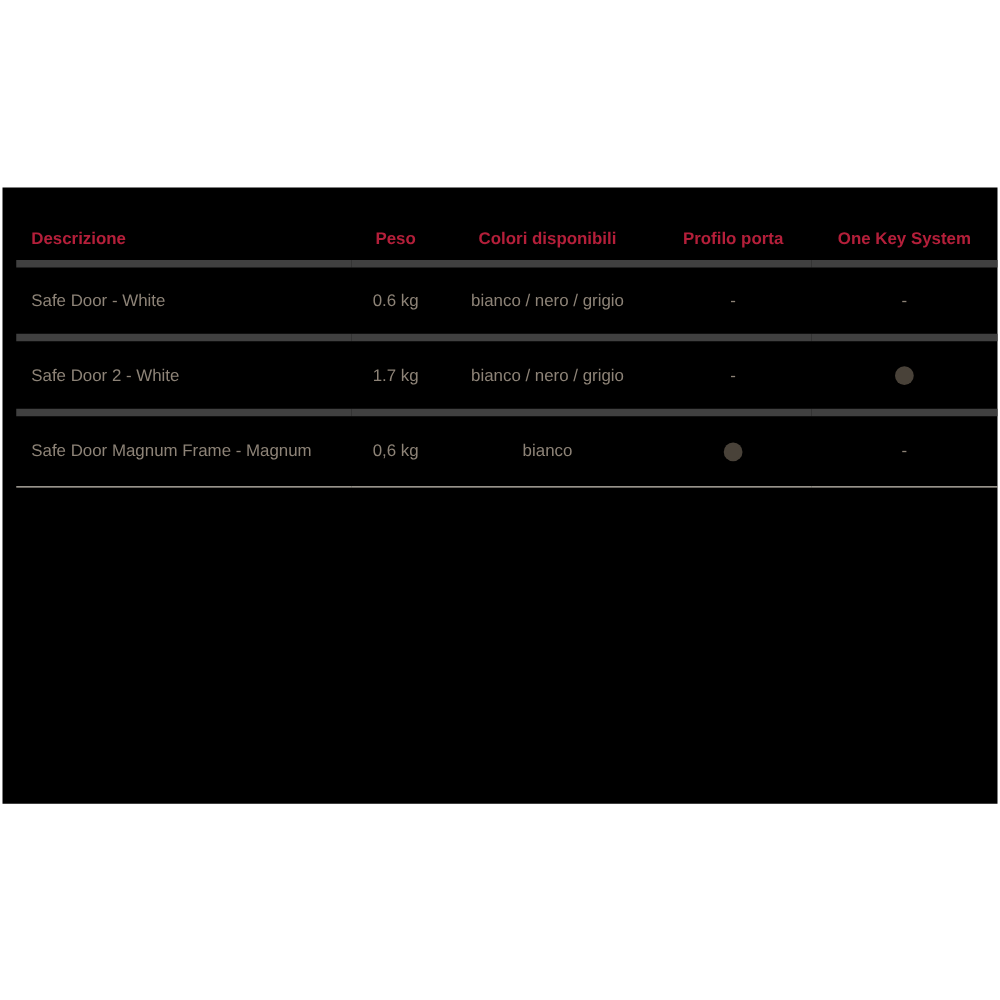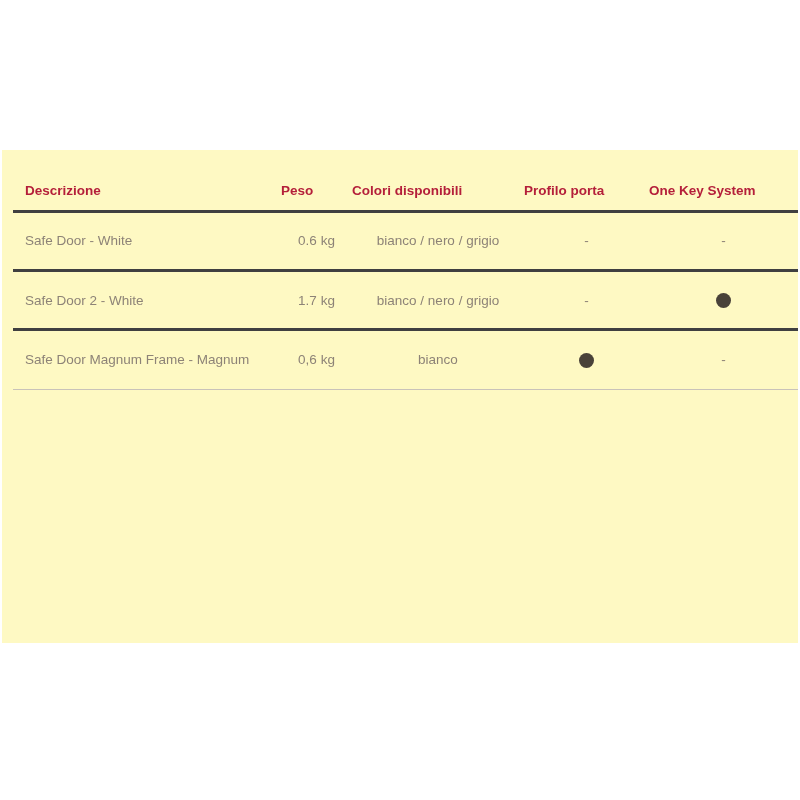--- a/index.html
+++ b/index.html
@@ -13,50 +13,50 @@
     font-family: "Liberation Sans", sans-serif;
     position: relative;
     overflow: hidden;
   }
   .panel {
     position: absolute;
     left: 2px;
     top: 150px;
     width: 796px;
     height: 493px;
-    background: #fef9c3;
+    background: #000000;
     box-sizing: border-box;
   }
   table.spec-table {
     border-collapse: collapse;
     table-layout: fixed;
     margin-left: 11px;
     width: 785px;
   }
   .spec-table th {
     color: #b41f3a;
     font-weight: bold;
     font-size: 13.5px;
     height: 61px;
     box-sizing: border-box;
     padding: 22px 0 0 0;
     vertical-align: middle;
-    text-align: left;
+    text-align: center;
     white-space: nowrap;
   }
   .spec-table th.col-desc {
     text-align: left;
     padding-left: 12px;
   }
   .spec-table td {
     color: #8d8377;
     font-size: 13.5px;
     height: 59.4px;
     box-sizing: border-box;
-    border-top: 3px solid #404040;
+    border-top: 6px solid #404040;
     text-align: center;
     vertical-align: middle;
     padding: 0;
     white-space: nowrap;
   }
   .spec-table tbody tr:last-child td {
     border-bottom: 1px solid #c9c3b9;
   }
   .spec-table td.col-desc {
     text-align: left;

